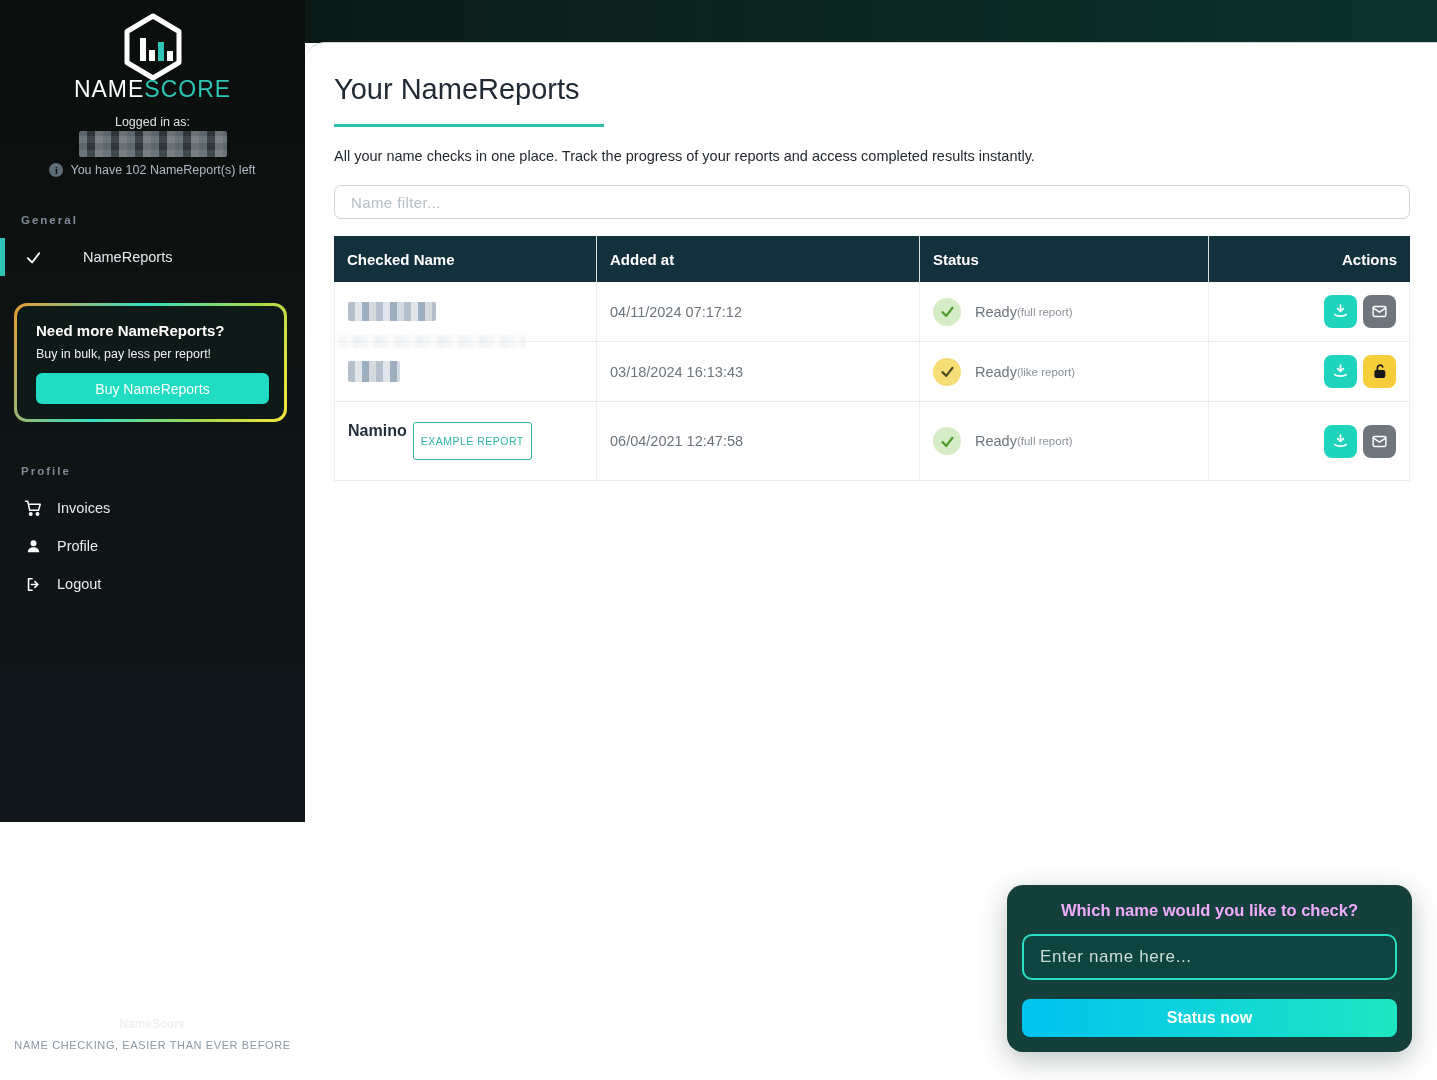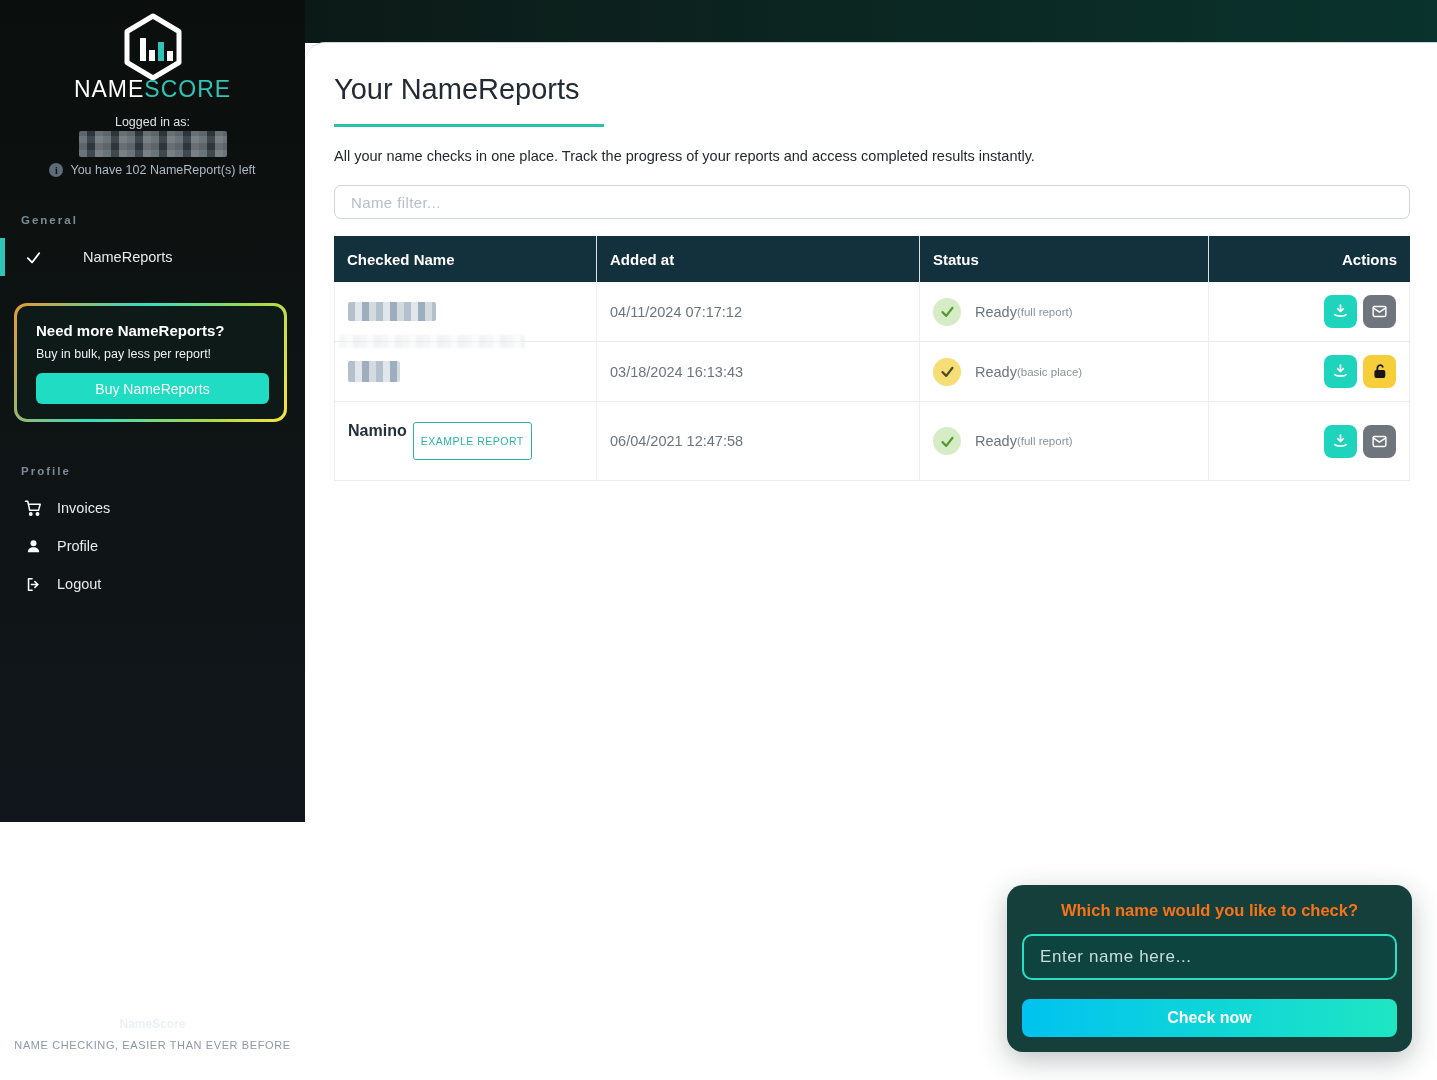--- a/index.html
+++ b/index.html
@@ -103,21 +103,21 @@
   .promo-sub { position:absolute; left:19px; top:41px; font-size:12.5px; color:#eef1f3; }
   .promo-btn { position:absolute; left:19px; top:67px; width:233px; height:31px; background:#1fdcc2; border:none;
     border-radius:6px; color:#fff; font-size:14px; font-family:"Liberation Sans", sans-serif; cursor:pointer; }
 
   .side-footer-title { position:absolute; top:1017px; width:305px; text-align:center; font-size:12px; font-weight:bold; color:#eef1f3; }
   .side-footer-tag { position:absolute; top:1039px; width:305px; text-align:center; font-size:11px; letter-spacing:.6px; color:#8d99a6; }
 
   
   .widget { position:absolute; left:1007px; top:885px; width:405px; height:167px; background:#153f3b;
     border-radius:16px; box-shadow:0 8px 28px rgba(20,40,38,.28); z-index:3; }
-  .widget-title { position:absolute; top:16px; width:100%; text-align:center; color:#f97316; font-weight:bold; font-size:16.5px; }
+  .widget-title { position:absolute; top:16px; width:100%; text-align:center; color:#f0abfc; font-weight:bold; font-size:16.5px; }
   .widget-input { position:absolute; left:15px; top:49px; width:375px; height:46px; background:#0d443f;
     border:2px solid #27e0c3; border-radius:10px; padding:0 16px; color:#d9e8e5; font-size:17px;
     letter-spacing:.6px; font-family:"Liberation Sans", sans-serif; outline:none; }
   .widget-input::placeholder { color:#c9ddd9; }
   .widget-btn { position:absolute; left:15px; top:114px; width:375px; height:38px; border:none; border-radius:8px;
     background:linear-gradient(90deg,#00c3f0 0%, #1ee6c2 100%); color:#fff; font-weight:bold; font-size:16px;
     font-family:"Liberation Sans", sans-serif; cursor:pointer; }
 
   svg { display:block; }
 </style>
@@ -188,21 +188,21 @@
           <div class="td date-text">03/18/2024 16:13:43</div>
           <div class="td">
             <div class="status-wrap">
               <span class="status-circle status-yellow">
                 <svg width="15" height="15" viewBox="0 0 24 24" fill="none" stroke-width="3.4" stroke-linecap="round" stroke-linejoin="round">
                     <polyline points="4 13 10 19 20 6"></polyline>
                   </svg>
               </span>
               <span class="cell-stack" style="gap:0;">
                 <span class="status-text-main">Ready</span>
-                <span class="status-text-sub">(basic place)</span>
+                <span class="status-text-sub">(like report)</span>
               </span>
             </div>
           </div>
           <div class="td actions-cell">
             <button class="icon-btn btn-download">
               <svg width="17" height="17" viewBox="0 0 24 24" fill="none" stroke="#fff" stroke-width="2.4" stroke-linecap="round" stroke-linejoin="round">
                   <path d="M12 3v8"></path>
                   <path d="M8 8l4 4 4-4"></path>
                   <path d="M4 16.5c3 2.6 13 2.6 16 0"></path>
                 </svg>
@@ -331,16 +331,16 @@
       <span class="nav-label">Logout</span>
     </div>
 
     <div class="side-footer-title">NameScore</div>
     <div class="side-footer-tag">NAME CHECKING, EASIER THAN EVER BEFORE</div>
   </div>
 
   <div class="widget">
     <div class="widget-title">Which name would you like to check?</div>
     <input class="widget-input" type="text" placeholder="Enter name here..." style="">
-    <button class="widget-btn">Check now</button>
+    <button class="widget-btn">Status now</button>
   </div>
 
 </div>
 
 </body></html>

